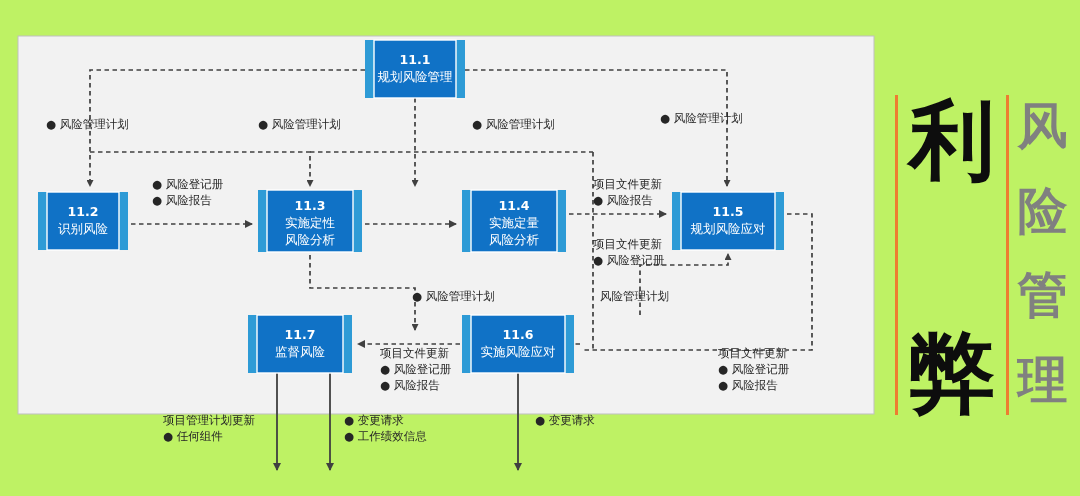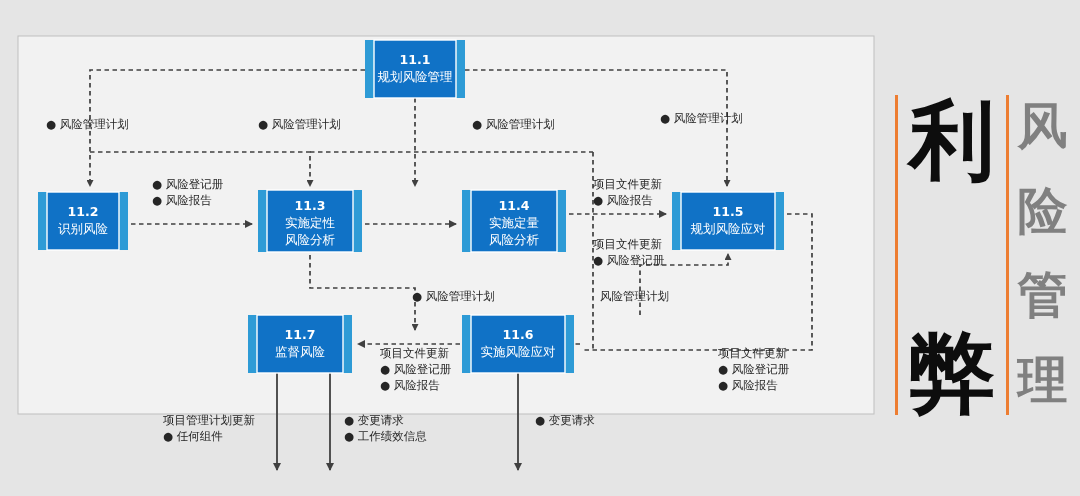--- a/index.html
+++ b/index.html
@@ -1,18 +1,18 @@
 <!DOCTYPE html>
 <html><head>
 <meta charset="utf-8">
 <style>
   html,body{margin:0;padding:0;background:#ffffff;}
   body{width:1080px;height:496px;overflow:hidden;
        font-family:"Liberation Sans","DejaVu Sans",sans-serif;}
-  #stage{position:relative;width:1080px;height:496px;background:#e5e5e5;}
+  #stage{position:relative;width:1080px;height:496px;background:#bef264;}
   #flow{position:absolute;left:0;top:0;width:1080px;height:496px;}
   .panel-wrap{position:absolute;left:895px;top:95px;width:175px;height:320px;
               display:flex;flex-direction:row;align-items:stretch;}
   .rule{width:3px;background:#ED7D31;flex:0 0 3px;}
   .big-col{flex:0 0 108px;display:flex;flex-direction:column;
            align-items:center;justify-content:space-between;padding:2px 0 0 0;}
   .big-char{font-family:"DejaVu Sans",sans-serif;font-weight:bold;
             font-size:86px;line-height:1;color:#0d0d0d;}
   .small-col{flex:1;display:flex;flex-direction:column;align-items:center;
              justify-content:space-between;padding:6px 0 10px 6px;}

